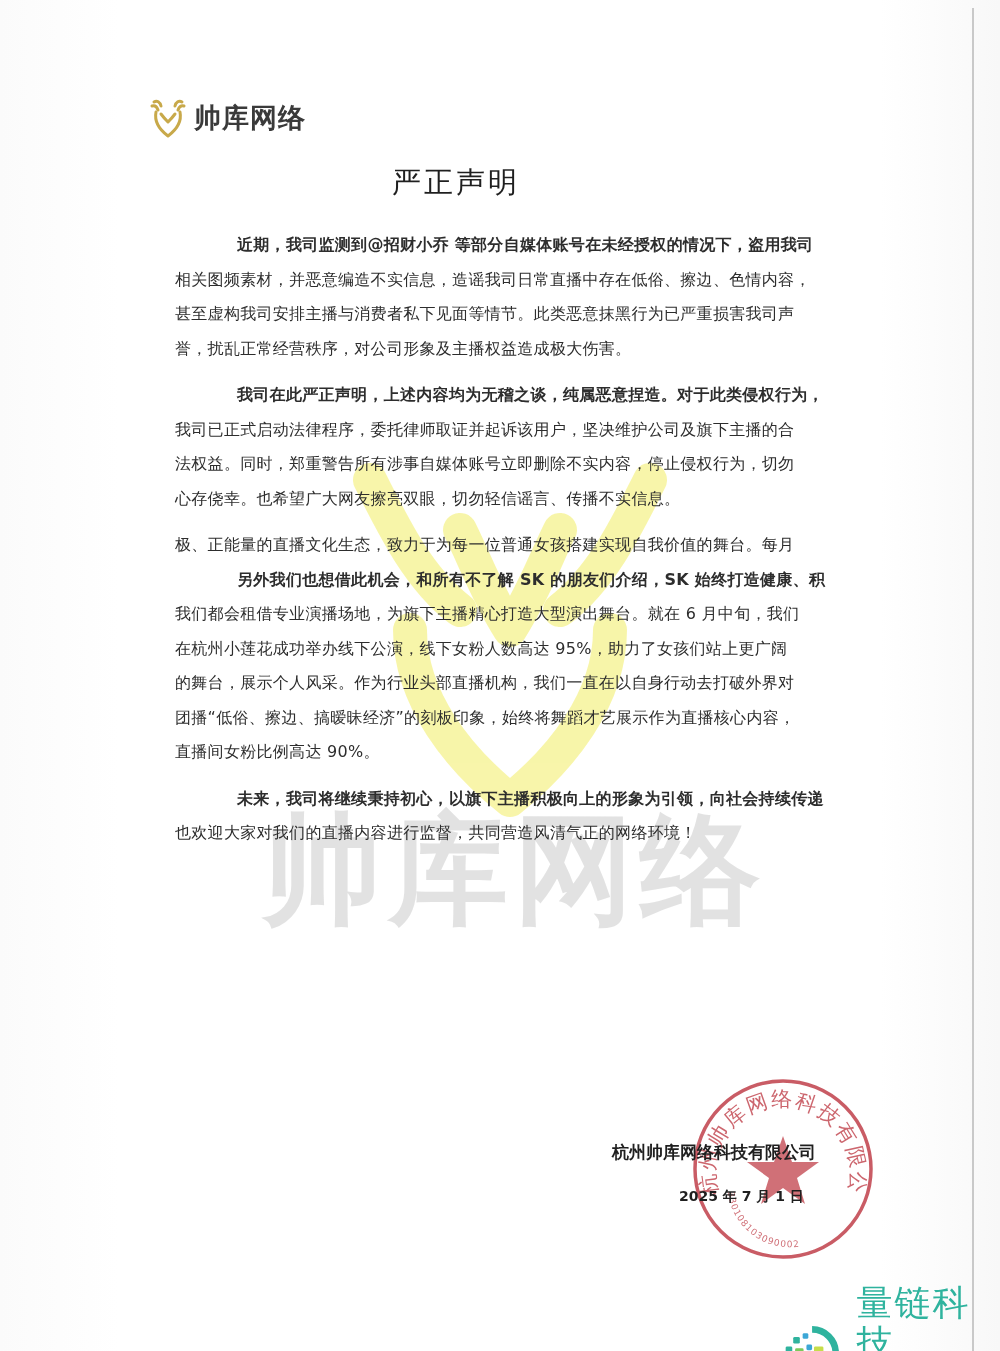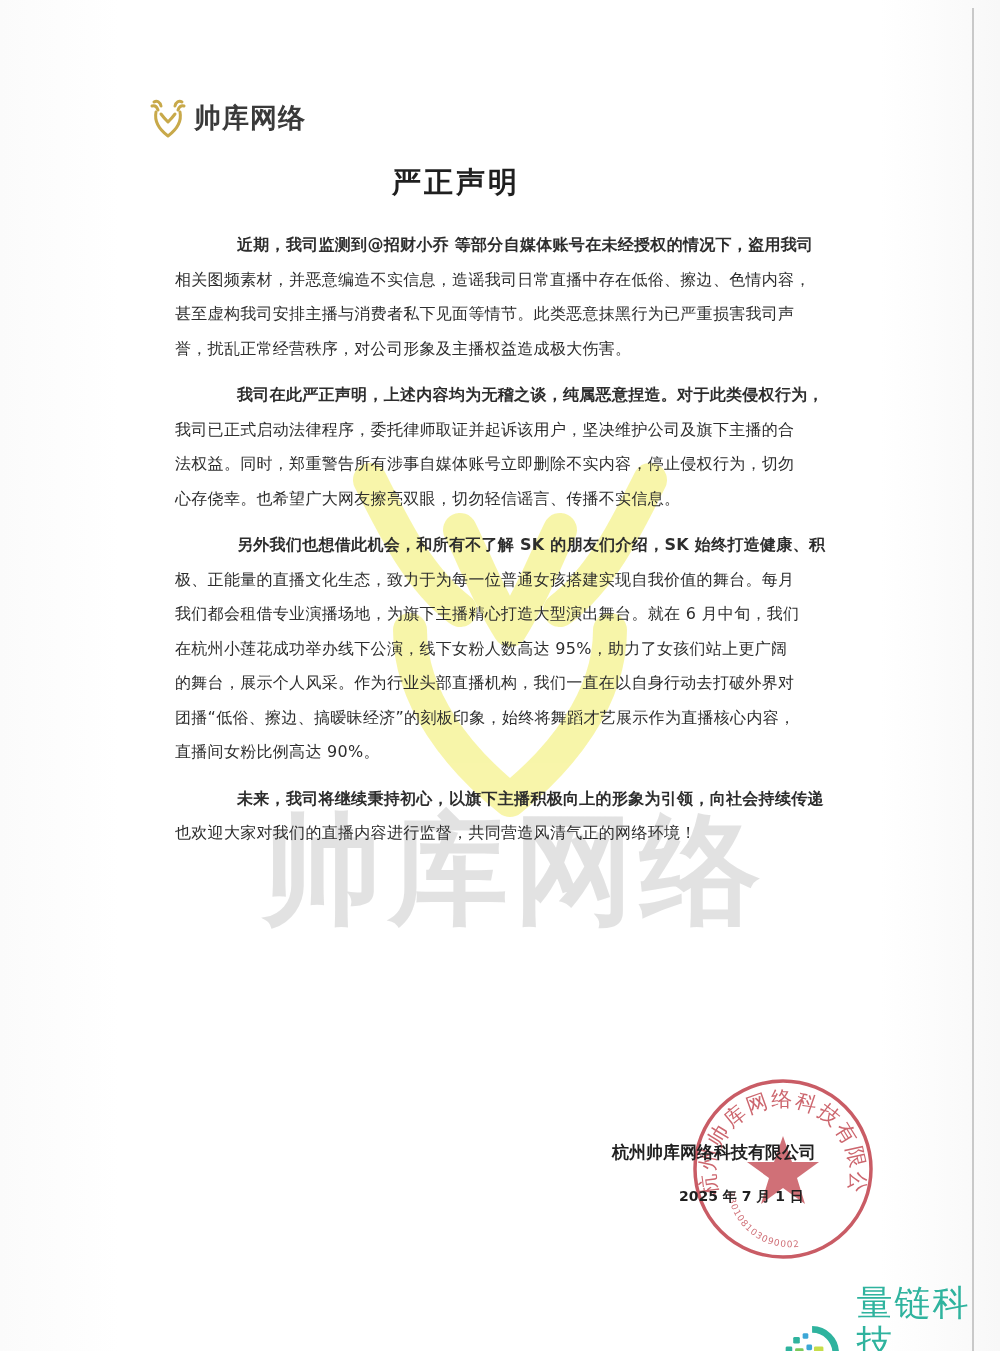--- a/index.html
+++ b/index.html
@@ -42,21 +42,21 @@
       color: #3a3a3a;
       letter-spacing: 1px;
     }
     
     .title {
       position: absolute;
       left: 0; width: 912px;
       top: 163px;
       text-align: center;
       font-size: 29px;
-      font-weight: bold;
+      font-weight: normal;
       color: #1f1f1f;
       letter-spacing: 3px;
     }
     
     .wm-heart {
       position: absolute;
       left: 300px; top: 440px;
       width: 420px; height: 400px;
       opacity: 0.75;
     }
@@ -174,22 +174,22 @@
       <span class="line">甚至虚构我司安排主播与消费者私下见面等情节。此类恶意抹黑行为已严重损害我司声</span>
       <span class="line">誉，扰乱正常经营秩序，对公司形象及主播权益造成极大伤害。</span>
     </div>
     <div class="para" style="text-indent:0">
       <span class="line first">我司在此严正声明，上述内容均为无稽之谈，纯属恶意捏造。对于此类侵权行为，</span>
       <span class="line">我司已正式启动法律程序，委托律师取证并起诉该用户，坚决维护公司及旗下主播的合</span>
       <span class="line">法权益。同时，郑重警告所有涉事自媒体账号立即删除不实内容，停止侵权行为，切勿</span>
       <span class="line">心存侥幸。也希望广大网友擦亮双眼，切勿轻信谣言、传播不实信息。</span>
     </div>
     <div class="para" style="text-indent:0">
+      <span class="line">极、正能量的直播文化生态，致力于为每一位普通女孩搭建实现自我价值的舞台。每月</span>
       <span class="line first">另外我们也想借此机会，和所有不了解 SK 的朋友们介绍，SK 始终打造健康、积</span>
-      <span class="line">极、正能量的直播文化生态，致力于为每一位普通女孩搭建实现自我价值的舞台。每月</span>
       <span class="line">我们都会租借专业演播场地，为旗下主播精心打造大型演出舞台。就在 6 月中旬，我们</span>
       <span class="line">在杭州小莲花成功举办线下公演，线下女粉人数高达 95%，助力了女孩们站上更广阔</span>
       <span class="line">的舞台，展示个人风采。作为行业头部直播机构，我们一直在以自身行动去打破外界对</span>
       <span class="line">团播“低俗、擦边、搞暧昧经济”的刻板印象，始终将舞蹈才艺展示作为直播核心内容，</span>
       <span class="line">直播间女粉比例高达 90%。</span>
     </div>
     <div class="para" style="text-indent:0">
       <span class="line first">未来，我司将继续秉持初心，以旗下主播积极向上的形象为引领，向社会持续传递</span>
       <span class="line">也欢迎大家对我们的直播内容进行监督，共同营造风清气正的网络环境！</span>
     </div>

